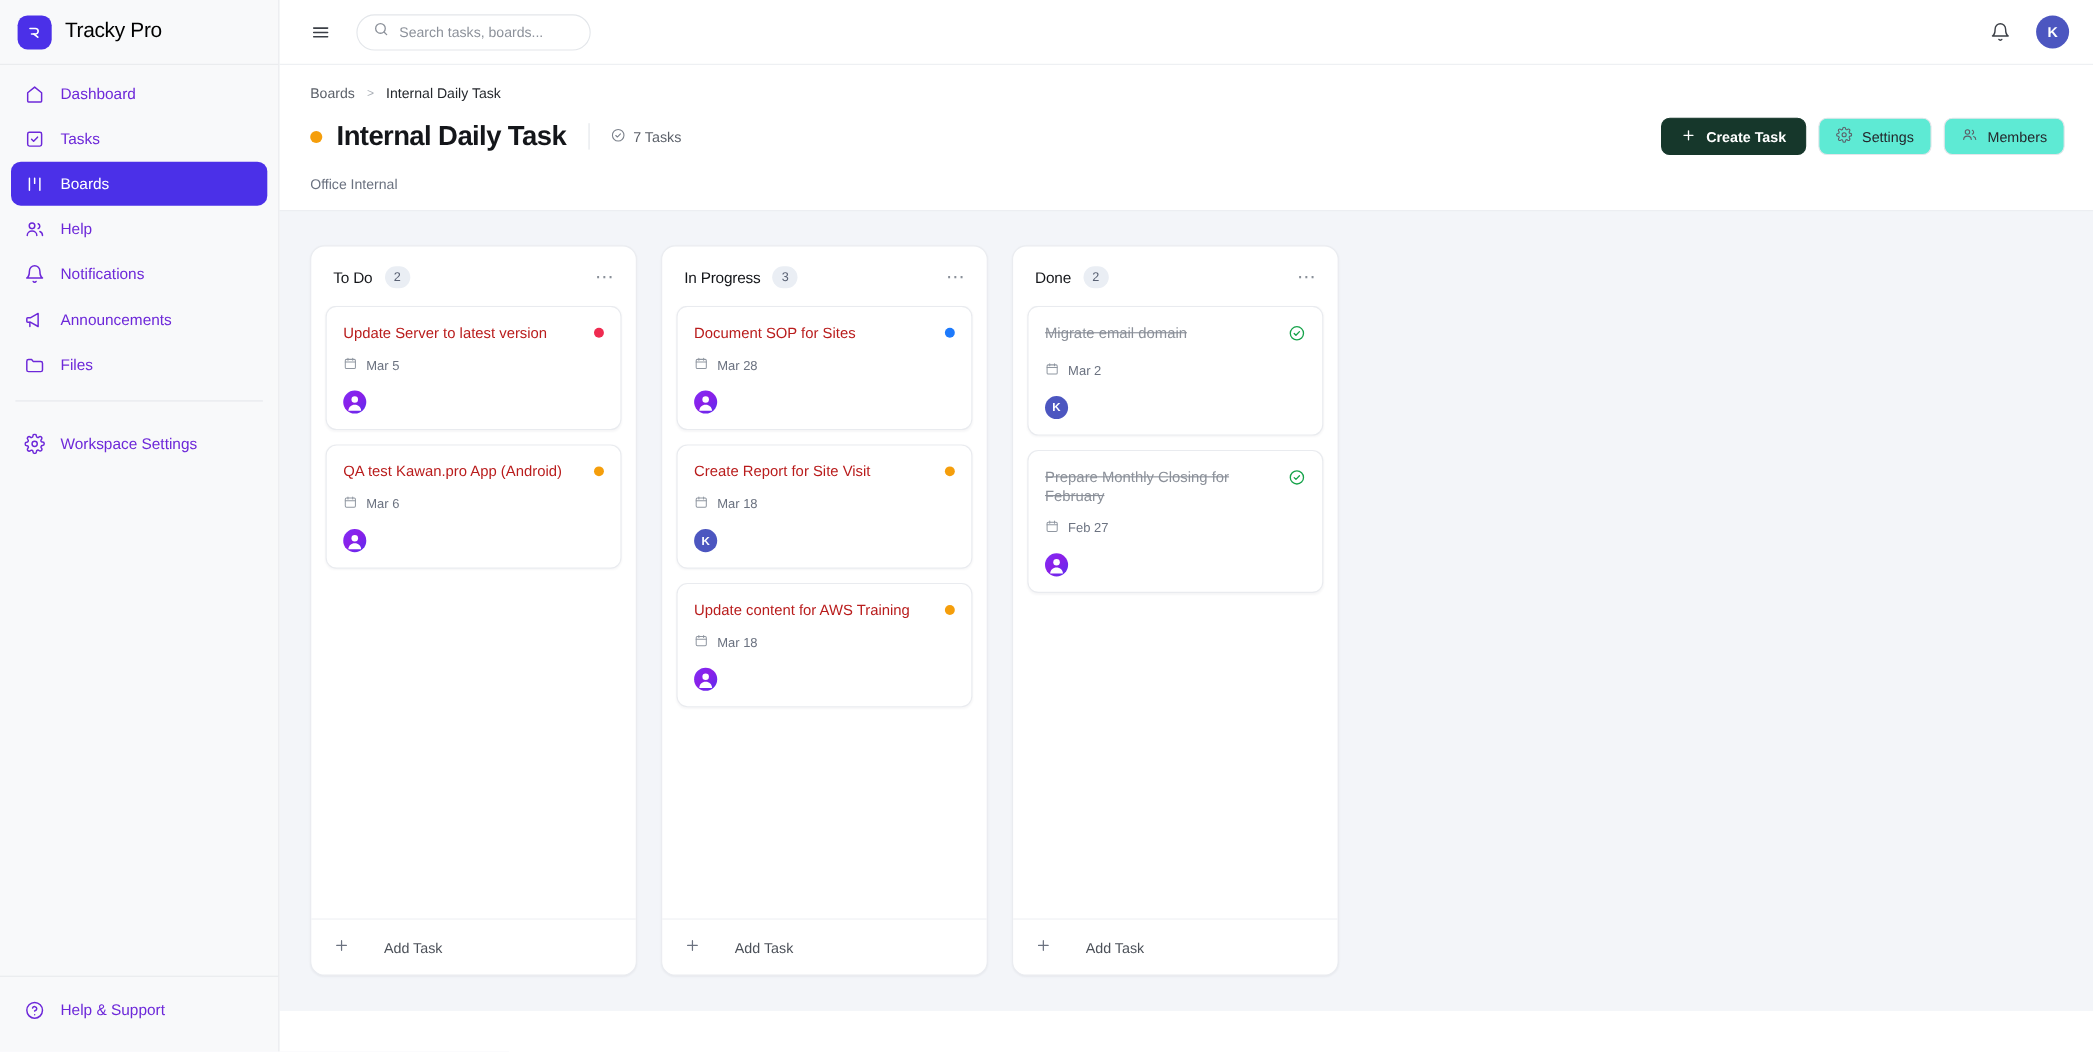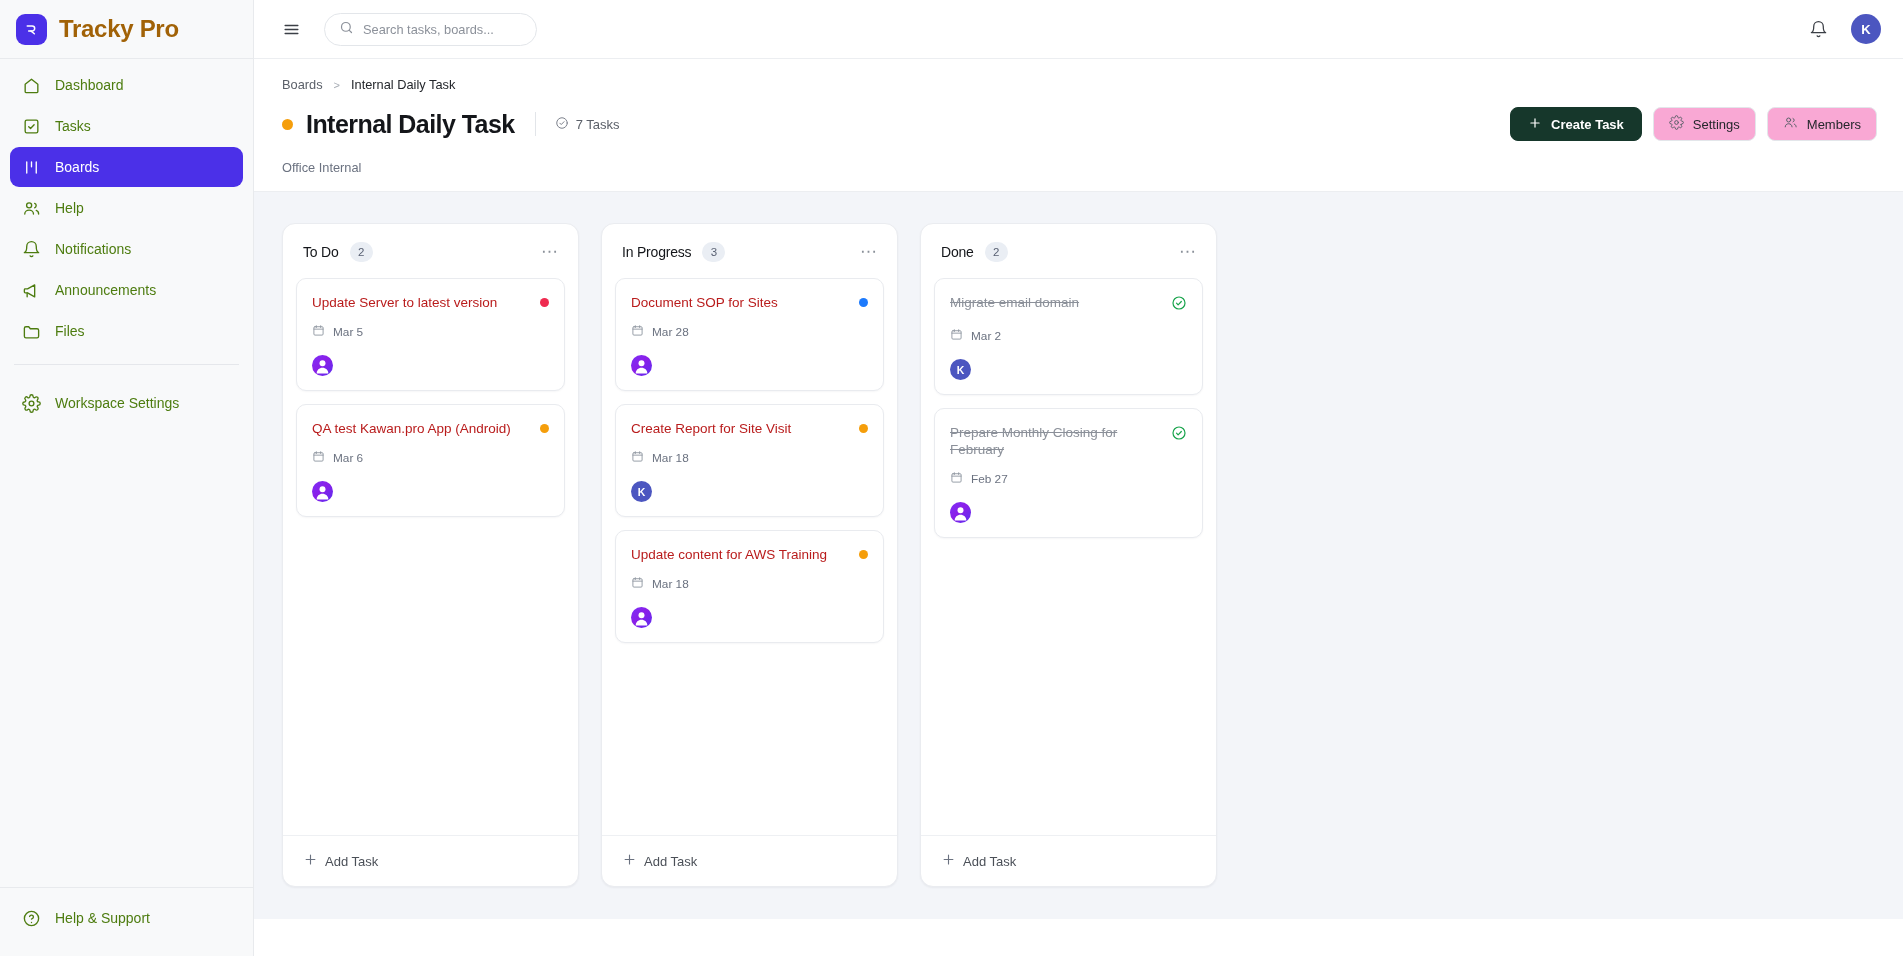--- a/index.html
+++ b/index.html
@@ -25,40 +25,40 @@
     display: flex; align-items: center; gap: 12px;
     padding: 0 0 0 16px;
     border-bottom: 1px solid #e8eaed;
   }
   .brand-logo {
     width: 31px; height: 31px; border-radius: 9px;
     background: #4b30e8;
     display: flex; align-items: center; justify-content: center;
     flex: 0 0 31px;
   }
-  .brand-name { font-size: 24px; font-weight: 700; color: #a16207; letter-spacing: -0.3px; }
+  .brand-name { font-size: 19px; font-weight: 400; color: #000000; letter-spacing: -0.3px; }
 
   .workspace {
     display: flex; align-items: center; gap: 13px;
     padding: 17px 16px 16px 16px;
   }
   .ws-avatar {
     width: 31px; height: 31px; border-radius: 10px;
     background: #4b30e8; flex: 0 0 31px;
     display: flex; align-items: center; justify-content: center;
   }
   .ws-text { display: flex; flex-direction: column; gap: 2px; }
   .ws-name { font-size: 13.5px; font-weight: 700; color: #16181c; letter-spacing: -0.1px; }
   .ws-sub { font-size: 12px; color: #6b7280; }
 
   .nav { padding: 6px 10px 0 10px; display: flex; flex-direction: column; gap: 1px; }
   .nav-item {
     display: flex; align-items: center; gap: 14px;
     height: 40px; padding: 0 12px; border-radius: 9px;
-    color: #4d7c0f; font-size: 14px; cursor: pointer;
+    color: #6d28d9; font-size: 14px; cursor: pointer;
   }
   .nav-item.active { background: #4b30e8; color: #ffffff; }
   .nav-ico { width: 19px; height: 19px; flex: 0 0 19px; display: flex; align-items: center; justify-content: center; }
   .nav-ico svg { width: 19px; height: 19px; display: block; }
 
   .nav-divider { height: 1px; background: #e5e7eb; margin: 13px 14px 12px 14px; }
 
   .sidebar-spacer { flex: 1 1 auto; }
   .help {
     border-top: 1px solid #e8eaed;
@@ -109,21 +109,21 @@
   .title-dot { width: 11px; height: 11px; border-radius: 50%; background: #f59e0b; flex: 0 0 11px; }
   .page-title { font-size: 25px; font-weight: 700; color: #14161a; margin-left: 13px; letter-spacing: -0.55px; }
   .title-divider { width: 1px; height: 24px; background: #e2e5e9; margin: 0 19px 0 20px; }
   .task-count { display: flex; align-items: center; gap: 7px; font-size: 13px; color: #5b6069; }
   .head-actions { margin-left: auto; display: flex; align-items: center; gap: 11px; }
   .btn {
     height: 34px; border-radius: 8px;
     display: inline-flex; align-items: center; gap: 9px;
     padding: 0 15px; font-size: 13px; cursor: pointer;
     font-family: "Liberation Sans", sans-serif;
-    border: 1px solid #e3e6ea; background: #f9a8d4; color: #24272c;
+    border: 1px solid #e3e6ea; background: #5eead4; color: #24272c;
     white-space: nowrap;
   }
   .btn.primary { background: #16372b; border-color: #16372b; color: #ffffff; font-weight: 600; padding: 0 17px; }
   .page-sub { font-size: 12.8px; color: #6b7280; margin-top: 19px; padding-bottom: 16px; }
 
   
   .board-area {
     flex: 1 1 auto;
     background: #f3f5f9;
     border-top: 1px solid #eceef1;
@@ -174,21 +174,21 @@
     display: flex; align-items: center; justify-content: center;
     color: #fff; font-size: 10.5px; font-weight: 600;
     overflow: hidden;
   }
   .avatar.grad { background: linear-gradient(135deg, #7b2ff7 0%, #8b1fe8 45%, #5b2ef0 100%); }
   .avatar.solid { background: #4c56c0; }
 
   .col-foot {
     border-top: 1px solid #eef0f3;
     padding: 16px 20px; margin-top: auto;
-    display: flex; align-items: center; gap: 7px;
+    display: flex; align-items: center; gap: 31px;
     font-size: 13px; color: #4b5058; cursor: pointer;
   }
 </style>
 </head>
 <body>
 
 <div class="app">
 
   <aside class="sidebar">
     <div class="brand">

